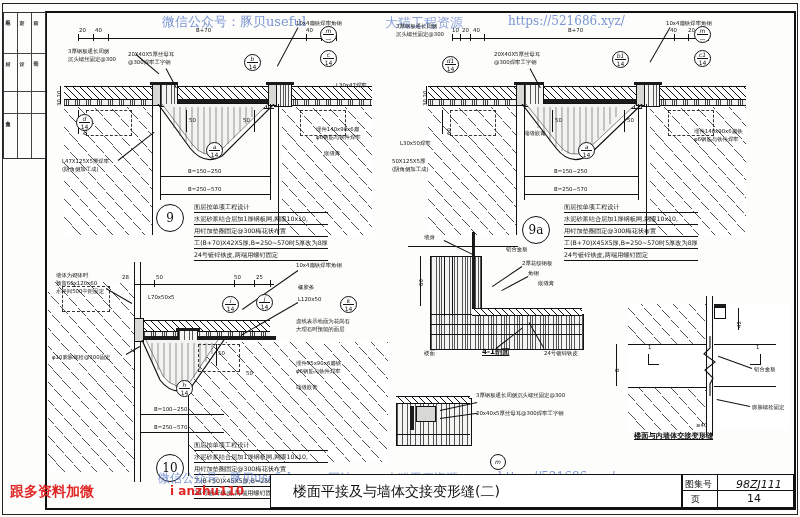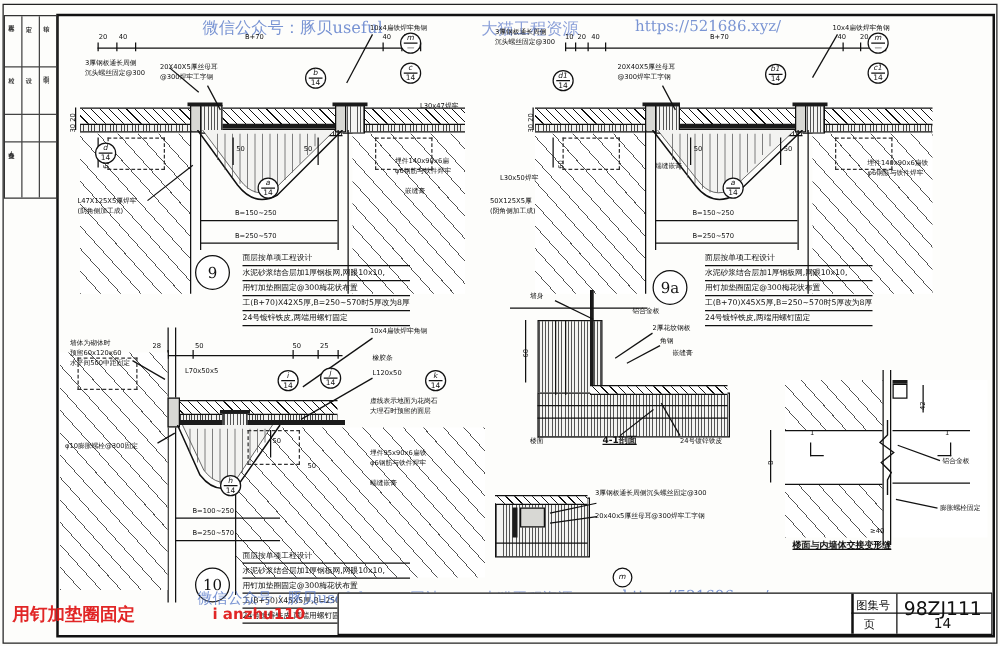--- a/index.html
+++ b/index.html
@@ -595,27 +595,28 @@
     <div class="lead" style="left:140px;top:110px;width:34px;transform:rotate(-168deg);"></div>
 
     <div class="t s7 u" style="left:24px;top:136px;font-weight:bold;">楼面与内墙体交接变形缝</div>
   </div>
 
   <div class="wm" style="left:158px;top:470px;font-size:12px;">微信公众号：豚贝useful</div>
   <div class="wm" style="left:328px;top:470px;font-size:12px;">网站：</div>
   <div class="wm blue2" style="left:386px;top:470px;font-size:12px;">大猫工程资源</div>
   <div class="wm" style="left:498px;top:470px;font-size:12px;">https://521686.xyz/</div>
   <div class="wm red" style="left:170px;top:484px;font-size:12px;">i anzhu110</div>
-  <div class="wm red" style="left:10px;top:483px;font-size:14px;">用钉加垫圈固定</div>
+  <div class="wm red" style="left:10px;top:483px;font-size:14px;">跟多资料加微</div>
 
   <div class="tb" style="left:270px;top:474px;width:522px;height:32px;">
     <div class="tbline" style="left:410px;top:0;width:1.6px;height:32px;"></div>
     <div class="tbline" style="left:410px;top:15px;width:112px;height:1.4px;"></div>
     <div class="tbline" style="left:446px;top:0;width:1.4px;height:32px;"></div>
 
+    <div class="tbtxt" style="left:22px;top:8px;font-size:14px;font-family:'DejaVu Sans',sans-serif;">楼面平接及与墙体交接变形缝(二)</div>
 
     <div class="tbtxt" style="left:414px;top:3px;font-size:9px;">图集号</div>
-    <div class="tbtxt" style="left:452px;top:3px;font-size:15px;">98ZJ111</div>
+    <div class="tbtxt" style="left:465px;top:3px;font-size:11px;font-style:italic;">98ZJ111</div>
     <div class="tbtxt" style="left:420px;top:18px;font-size:9px;">页</div>
     <div class="tbtxt" style="left:476px;top:17px;font-size:11px;">14</div>
   </div>
 
 </div>
 
 </body></html>

